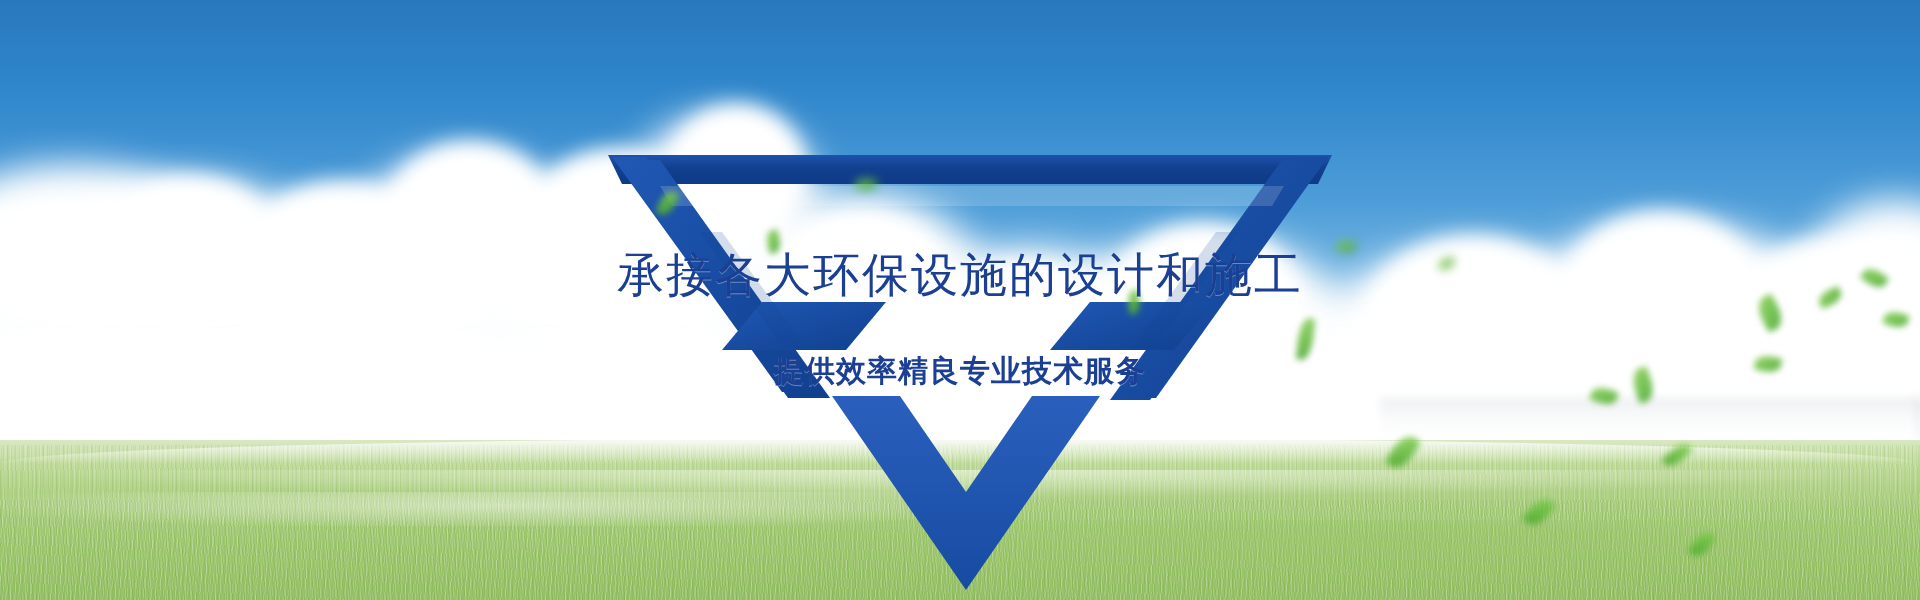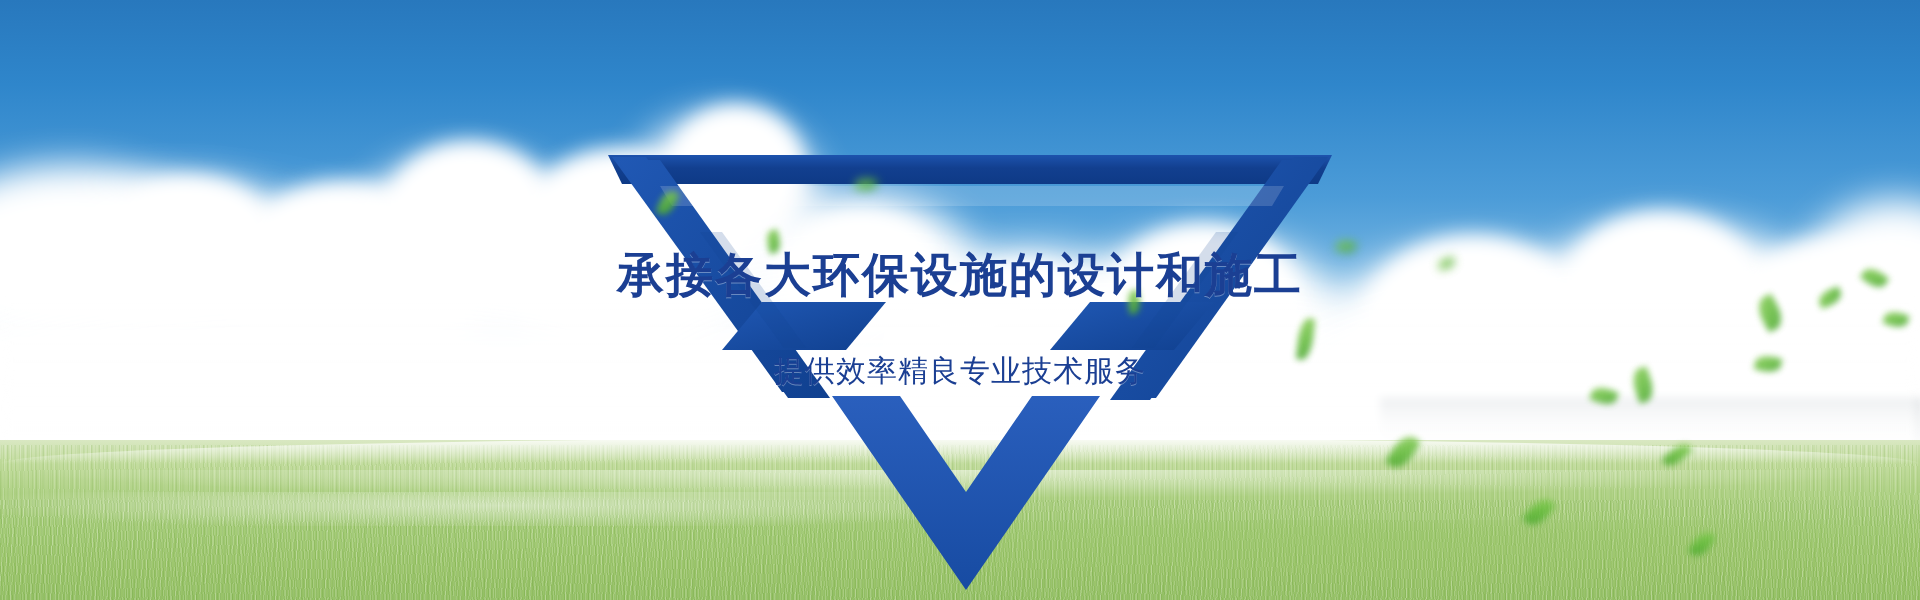--- a/index.html
+++ b/index.html
@@ -134,34 +134,34 @@
   .mark { position: absolute; left: 0; top: 0; width: 1920px; height: 600px; pointer-events: none; }
 
   
   .headline {
     position: absolute;
     left: 0; top: 248px;
     width: 1920px;
     text-align: center;
     font-size: 47px;
     line-height: 54px;
-    font-weight: bold;
+    font-weight: normal;
     letter-spacing: 2px;
     color: #1b3f93;
     text-shadow: 0 1px 0 rgba(255,255,255,.35);
     white-space: nowrap;
   }
   .subtitle {
     position: absolute;
     left: 0; top: 352px;
     width: 1920px;
     text-align: center;
     font-size: 30px;
     line-height: 38px;
-    font-weight: normal;
+    font-weight: bold;
     letter-spacing: 1px;
     color: #1b3f93;
     text-shadow: 0 1px 0 rgba(255,255,255,.35);
     white-space: nowrap;
   }
 </style>
 </head>
 <body>
 
 <div id="banner">

